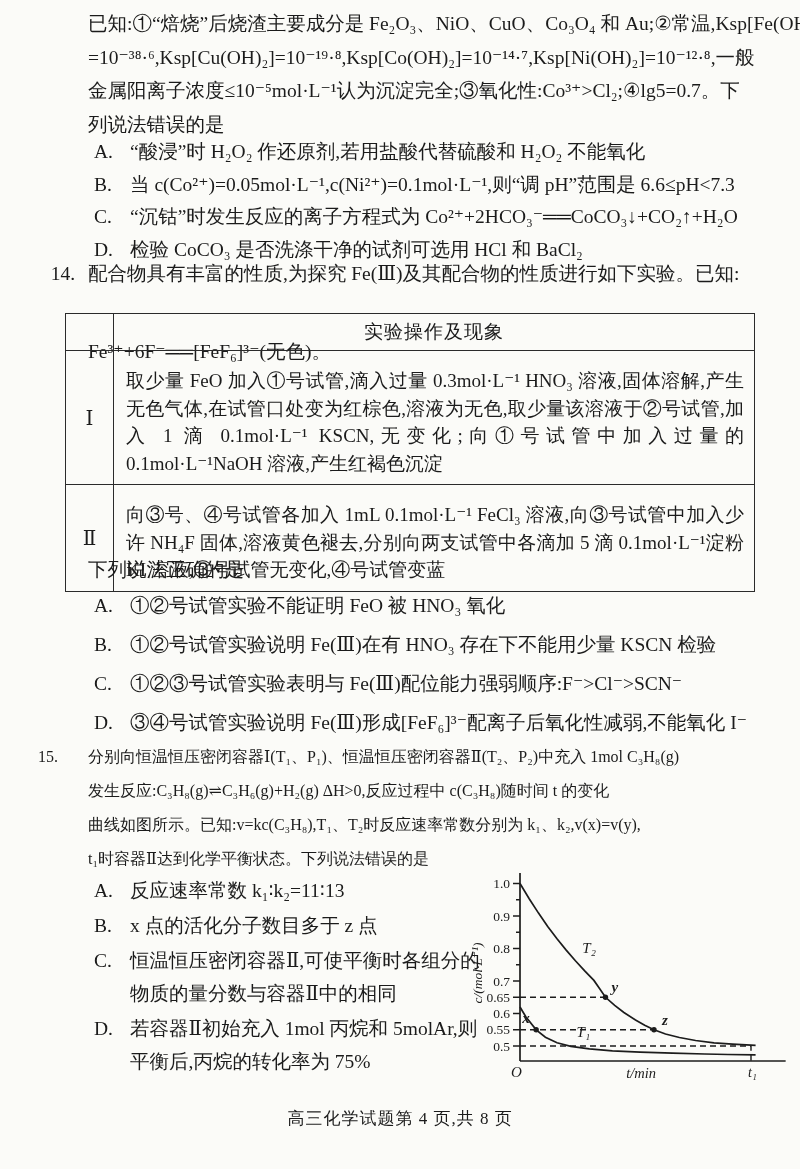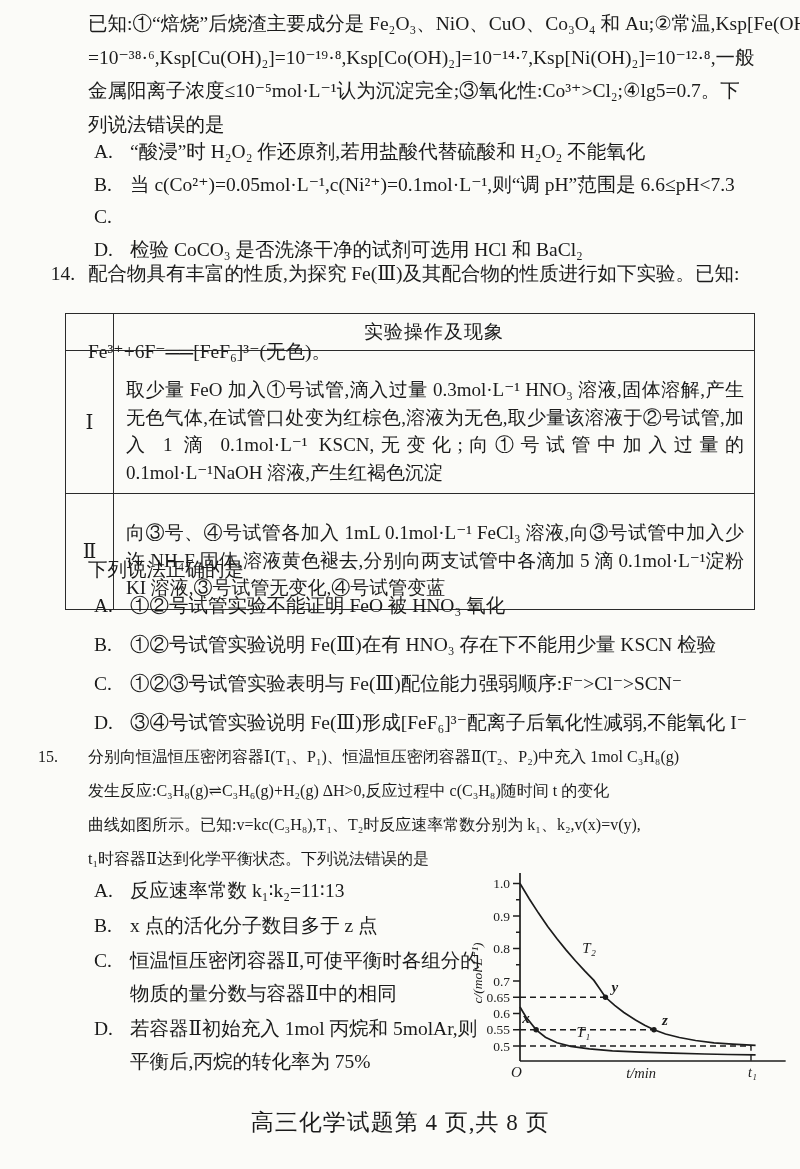--- a/index.html
+++ b/index.html
@@ -18,32 +18,32 @@
   .opt .txt{white-space:nowrap;}
   .opt-wrap .txt{white-space:normal;}
   .q14-head{position:absolute;left:38px;top:258px;width:730px;font-size:19.5px;line-height:32px;}
   .q14-head .first{display:flex;}
   .q14-head .qnum{flex:none;width:50px;text-align:center;}
   .q14-head .known{padding-left:50px;margin-top:46px;}
   table.exp{position:absolute;left:65px;top:313px;width:690px;border-collapse:collapse;font-size:19px;table-layout:fixed;}
   table.exp td{border:1.7px solid #2b2b2b;vertical-align:middle;}
   table.exp td.c1{width:45px;text-align:center;font-size:20px;}
   table.exp td.hdr{text-align:center;height:34px;letter-spacing:1px;}
-  table.exp td.body{padding:25px 10px 7px 12px;line-height:27.5px;text-align:justify;}
+  table.exp td.body{padding:16px 10px 7px 12px;line-height:27.5px;text-align:justify;}
   .q14-stem2{position:absolute;left:88px;top:556px;font-size:19.5px;}
   .q14-options{position:absolute;left:94px;top:590px;width:700px;font-size:19.5px;}
   .q14-options .opt{margin-bottom:6.5px;line-height:32.5px;}
   .q15-head{position:absolute;left:38px;top:740px;width:740px;font-size:16px;line-height:34px;}
   .q15-head .first{display:flex;}
   .q15-head .qnum{flex:none;width:50px;}
   .q15-head .cont{padding-left:50px;}
   .q15-options{position:absolute;left:94px;top:874px;width:392px;font-size:19.5px;}
   .q15-options .opt{margin-bottom:2px;line-height:33px;}
   .chart-wrap{position:absolute;left:468px;top:863px;width:330px;height:230px;}
-  .footer{position:absolute;left:0;top:1107px;width:800px;text-align:center;font-size:23px;letter-spacing:1px;}
+  .footer{position:absolute;left:0;top:1107px;width:800px;text-align:center;font-size:17px;letter-spacing:1px;}
 </style>
 </head>
 <body>
 
 <div class="page">
 
   <div class="q13-stem">
     <div class="stem-line">已知:①“焙烧”后烧渣主要成分是 Fe₂O₃、NiO、CuO、Co₃O₄ 和 Au;②常温,Ksp[Fe(OH)₃]</div>
     <div class="stem-line">=10⁻³⁸·⁶,Ksp[Cu(OH)₂]=10⁻¹⁹·⁸,Ksp[Co(OH)₂]=10⁻¹⁴·⁷,Ksp[Ni(OH)₂]=10⁻¹²·⁸,一般</div>
     <div class="stem-line">金属阳离子浓度≤10⁻⁵mol·L⁻¹认为沉淀完全;③氧化性:Co³⁺&gt;Cl₂;④lg5=0.7。下</div>
@@ -54,20 +54,21 @@
     <div class="opt">
       <span class="lbl">A.</span>
       <span class="txt">“酸浸”时 H₂O₂ 作还原剂,若用盐酸代替硫酸和 H₂O₂ 不能氧化</span>
     </div>
     <div class="opt">
       <span class="lbl">B.</span>
       <span class="txt">当 c(Co²⁺)=0.05mol·L⁻¹,c(Ni²⁺)=0.1mol·L⁻¹,则“调 pH”范围是 6.6≤pH&lt;7.3</span>
     </div>
     <div class="opt">
       <span class="lbl">C.</span>
+      <span class="txt">“沉钴”时发生反应的离子方程式为 Co²⁺+2HCO₃⁻══CoCO₃↓+CO₂↑+H₂O</span>
     </div>
     <div class="opt">
       <span class="lbl">D.</span>
       <span class="txt">检验 CoCO₃ 是否洗涤干净的试剂可选用 HCl 和 BaCl₂</span>
     </div>
   </div>
 
   <div class="q14-head">
     <div class="first">
       <span class="qnum">14.</span>

